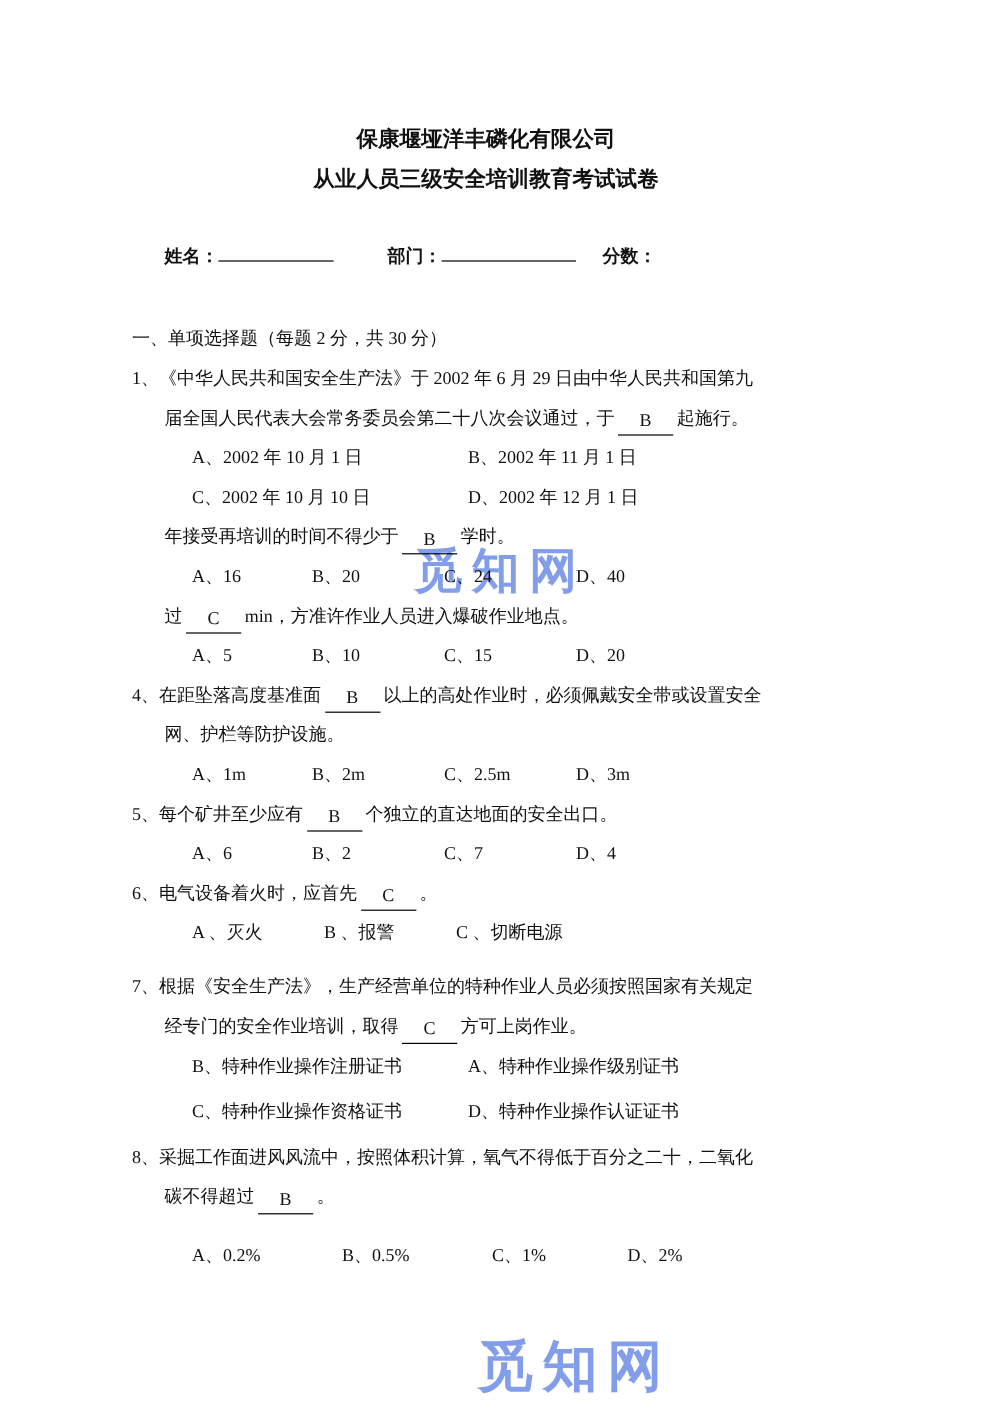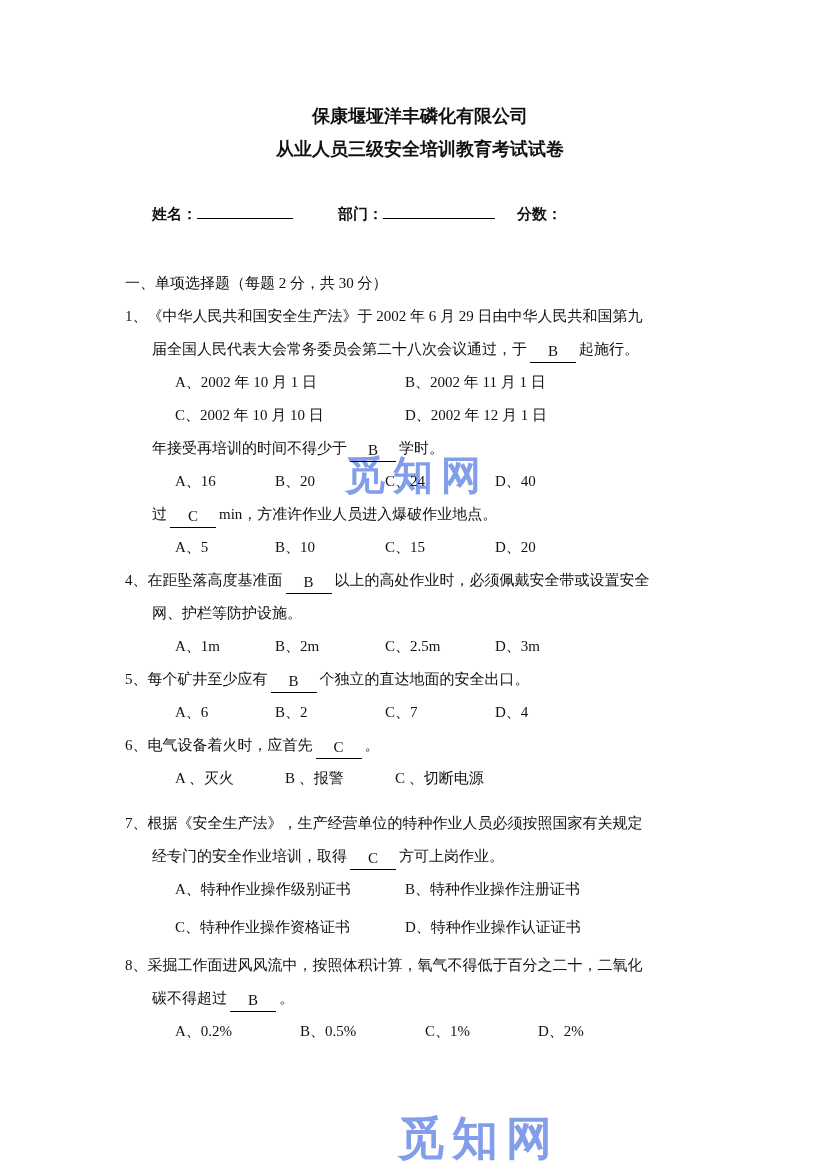--- a/index.html
+++ b/index.html
@@ -6,21 +6,21 @@
   body {
     width: 830px; height: 1174px;
     background: #ffffff;
     position: relative;
     overflow: hidden;
     font-family: "Liberation Serif", "DejaVu Serif", serif;
     color: #111111;
   }
   .content {
     position: absolute;
-    left: 125px; top: 100px;
+    left: 110px; top: 100px;
     width: 590px;
     font-size: 15px;
     line-height: 33px;
   }
   .title {
     text-align: center;
     font-weight: bold;
     font-size: 18px;
   }
   .hdr-row {
@@ -56,21 +56,21 @@
     margin: 0 3px;
   }
   .opts {
     padding-left: 50px;
     display: grid;
   }
   .opts .opt { white-space: nowrap; }
   .cols2  { grid-template-columns: 230px auto; }
   .cols3  { grid-template-columns: 110px 110px auto; }
   .cols4  { grid-template-columns: 100px 110px 110px auto; }
-  .cols4w { grid-template-columns: 125px 125px 113px auto; }
+  .cols4w { grid-template-columns: 125px 125px 113px auto; margin-top: 16px; }
   .q7 { margin-top: 12px; }
   .q7 .opts { margin-bottom: 5px; }
   .q8 { margin-top: 2px; }
   .watermark {
     position: absolute;
     color: #1d4ed8;
     opacity: 0.55;
     font-weight: bold;
     letter-spacing: 8px;
     pointer-events: none;
@@ -159,22 +159,22 @@
         <span class="opt">A 、灭火</span>
         <span class="opt">B 、报警</span>
         <span class="opt">C 、切断电源</span>
       </div>
     </div>
 
     <div class="q q7">
       <div class="line"><span>7、根据《安全生产法》，生产经营单位的特种作业人员必须按照国家有关规定</span></div>
       <div class="line indent"><span>经专门的安全作业培训，取得</span><span class="blank"><span>C</span></span><span>方可上岗作业。</span></div>
       <div class="opts cols2">
+        <span class="opt">B、特种作业操作注册证书</span>
         <span class="opt">A、特种作业操作级别证书</span>
-        <span class="opt">B、特种作业操作注册证书</span>
       </div>
       <div class="opts cols2">
         <span class="opt">C、特种作业操作资格证书</span>
         <span class="opt">D、特种作业操作认证证书</span>
       </div>
     </div>
 
     <div class="q q8">
       <div class="line"><span>8、采掘工作面进风风流中，按照体积计算，氧气不得低于百分之二十，二氧化</span></div>
       <div class="line indent"><span>碳不得超过</span><span class="blank"><span>B</span></span><span>。</span></div>

